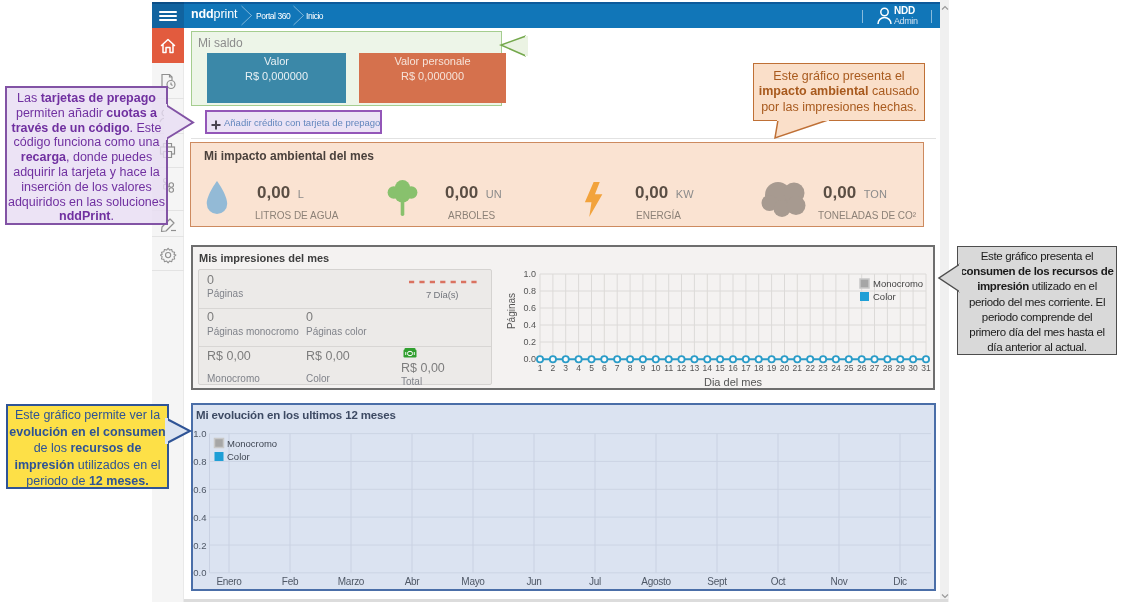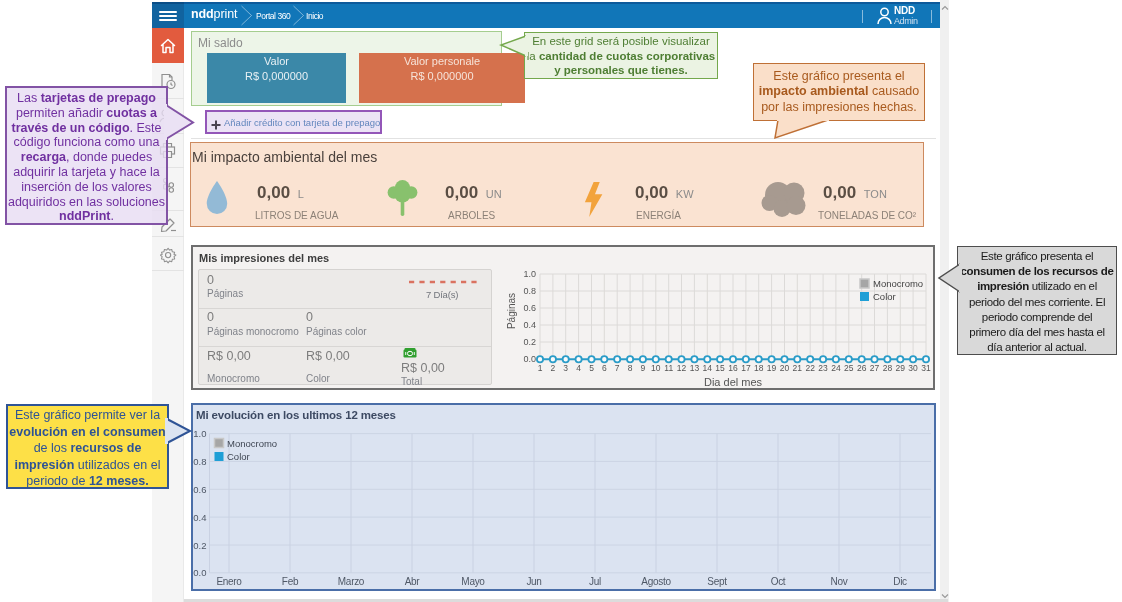--- a/index.html
+++ b/index.html
@@ -24,26 +24,26 @@
 #sidebar{left:152px;top:28px;width:32px;height:574px;background:#f5f5f5;border-right:1px solid #e9e9e9;}
 #homebox{left:152px;top:28px;width:32px;height:35px;background:#e25b3e;}
 .sep{left:152px;width:32px;height:1px;background:#e3e3e3;}
 
 #saldo{left:191px;top:31px;width:311px;height:75px;background:#edf5e8;border:1.5px solid #a5cd8f;}
 .ptitle{font-size:12px;color:#8c8c8c;}
 .card{position:absolute;top:21px;height:50px;color:#e8f0f4;text-align:center;font-size:11px;}
 .card .l1{margin-top:2px;}
 .card .l2{margin-top:3px;font-size:11px;}
 #card1{left:15px;width:139px;background:#3b88a8;}
-#card2{left:167px;width:166px;background:#d5714d;color:#f6e3d9;}
+#card2{left:167px;width:147px;background:#d5714d;color:#f6e3d9;}
 #addbtn{left:205px;top:110px;width:177px;height:24px;background:#ebe3f5;border:2px solid #9356b8;}
 #addbtn .txt{position:absolute;left:17px;top:5px;font-size:9.5px;color:#6286bd;white-space:nowrap;}
 #divider1{left:191px;top:138px;width:745px;height:1px;background:#e2e2e2;}
 #impacto{left:190px;top:142px;width:734px;height:85px;background:#fae3d2;border:1.5px solid #cd8a5f;}
-#impacto .t{position:absolute;left:1px;top:6px;font-size:14px;font-weight:normal;color:#4a413c;}
+#impacto .t{position:absolute;left:13px;top:6px;font-size:12px;font-weight:bold;color:#4a413c;}
 .impval{position:absolute;font-size:17px;line-height:19px;font-weight:bold;color:#5a4e44;}
 .impval span{font-size:11px;font-weight:normal;color:#8b8b8b;margin-left:3px;}
 .implab{position:absolute;font-size:10px;color:#8c8177;white-space:nowrap;text-align:center;}
 #impres{left:191px;top:245px;width:744px;height:145px;background:#f4f2f1;border:2px solid #6e6e6e;}
 #impres .t{position:absolute;left:6px;top:5px;font-size:11px;font-weight:bold;color:#3d3d3d;}
 #stats{position:absolute;left:5px;top:22px;width:294px;height:116px;background:#eceae8;border:1px solid #d5d3d1;border-radius:2px;}
 #stats .rsep{position:absolute;left:0;width:100%;height:1px;background:#d8d6d4;}
 .sval{position:absolute;font-size:12.5px;color:#7d7d7d;}
 .slab{position:absolute;font-size:10px;color:#80838a;}
 #evol{left:191px;top:403px;width:745px;height:188px;background:#dbe3f1;border:2px solid #4a6ea8;}
@@ -417,23 +417,20 @@
 <b>recarga</b>, donde puedes<br>
 adquirir la tarjeta y hace la<br>
 inserción de los valores<br>
 adquiridos en las soluciones<br>
 <b>nddPrint</b>.</div>
 <svg class="abs" style="left:164px;top:100px;" width="32" height="44" viewBox="0 0 32 44">
  <path d="M2 5 L29 22.5 L2 39" fill="#ebe2f4" stroke="#8253a5" stroke-width="2"></path>
  <rect x="0" y="4" width="3" height="36" fill="#ebe2f4"></rect>
 </svg>
 
-<div class="callout" id="co-green">En este grid será posible visualizar<br>
-la <b>cantidad de cuotas corporativas</b><br>
-<b>y personales que tienes.</b></div>
 <svg class="abs" style="left:498px;top:34px;" width="30" height="24" viewBox="0 0 30 24">
  <path d="M28 2 L3 11 L28 22" fill="#ebf3e3" stroke="#74a84c" stroke-width="1.5"></path>
  <rect x="27" y="2" width="3" height="20" fill="#ebf3e3"></rect>
 </svg>
 
 <div class="callout" id="co-orange">Este gráfico presenta el<br>
 <b>impacto ambiental</b> causado<br>
 por las impresiones hechas.</div>
 <svg class="abs" style="left:770px;top:118px;" width="62" height="22" viewBox="0 0 62 22">
  <path d="M8 2 L5 20 L58 2" fill="#fadfc9" stroke="#bf7036" stroke-width="1.5"></path>

